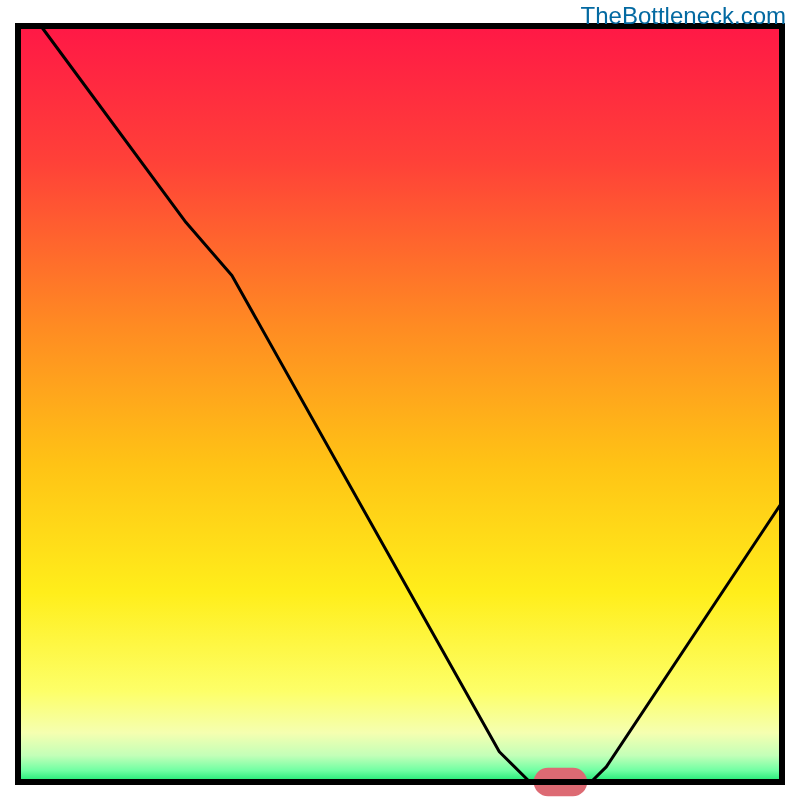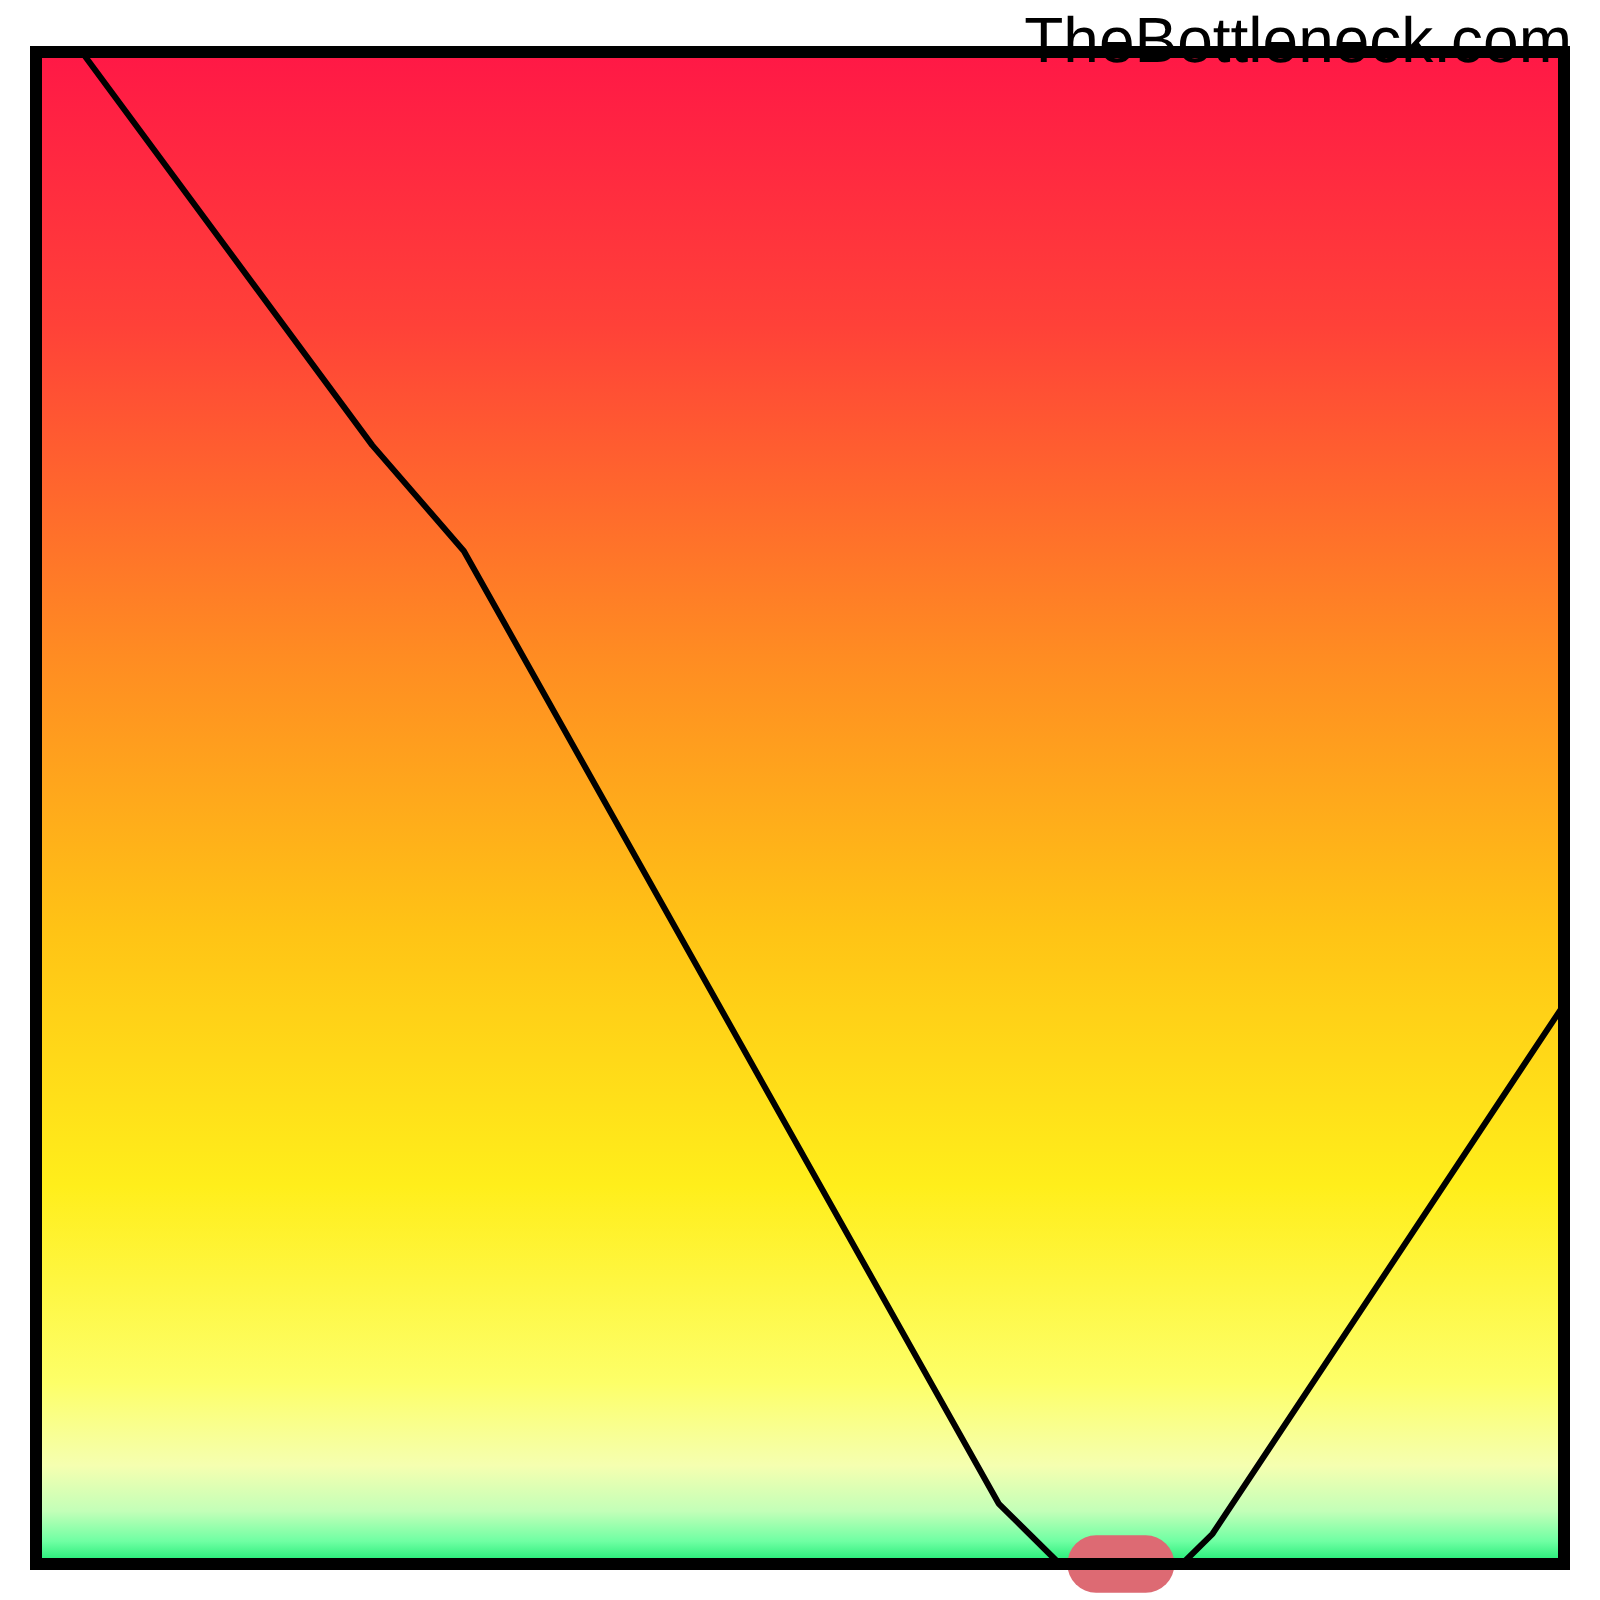--- a/index.html
+++ b/index.html
@@ -12,22 +12,22 @@
   }
   .container {
     position: relative;
     width: 800px;
     height: 800px;
   }
   .watermark {
     position: absolute;
     top: 2px;
     right: 14px;
-    color: #000000;
-    font-size: 32px;
+    color: #0369a1;
+    font-size: 24px;
     font-weight: normal;
     z-index: 20;
     font-family: Arial, sans-serif;
   }
   svg {
     display: block;
   }
 </style>
 </head>
 <body>

